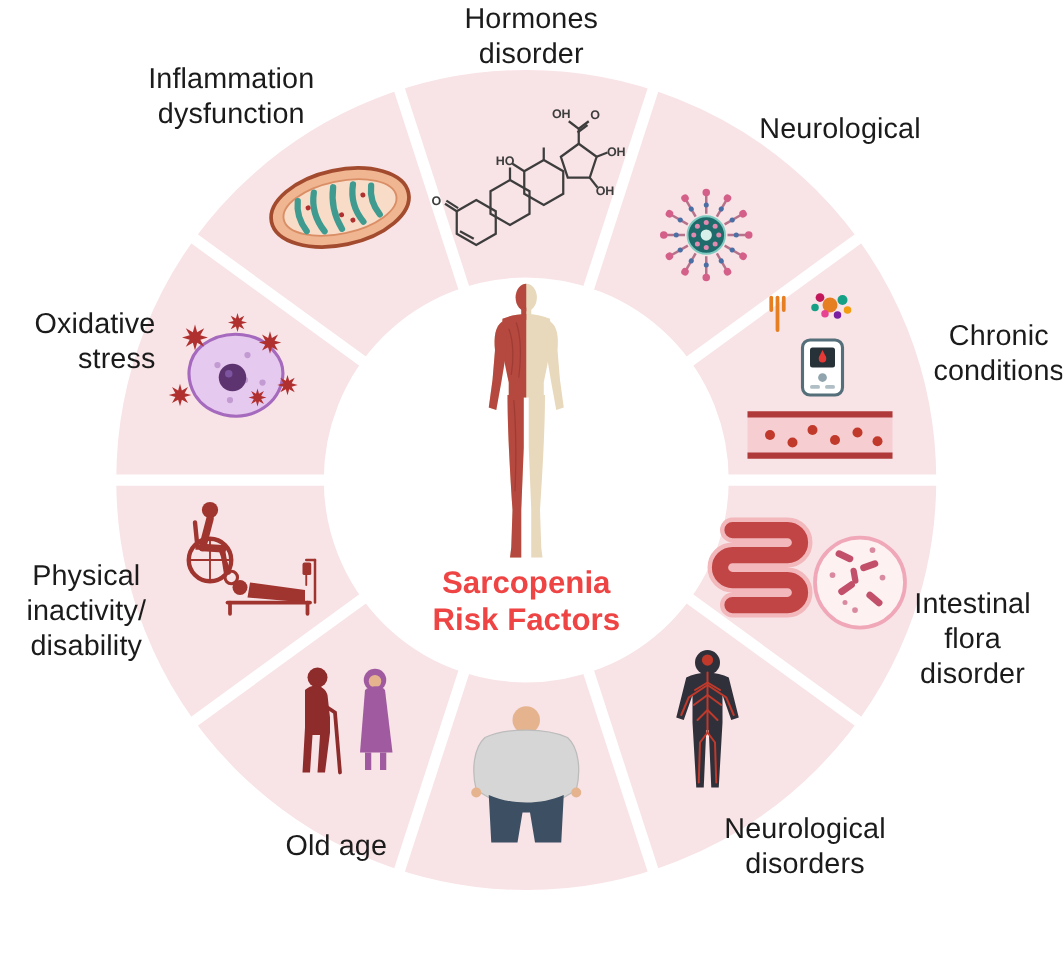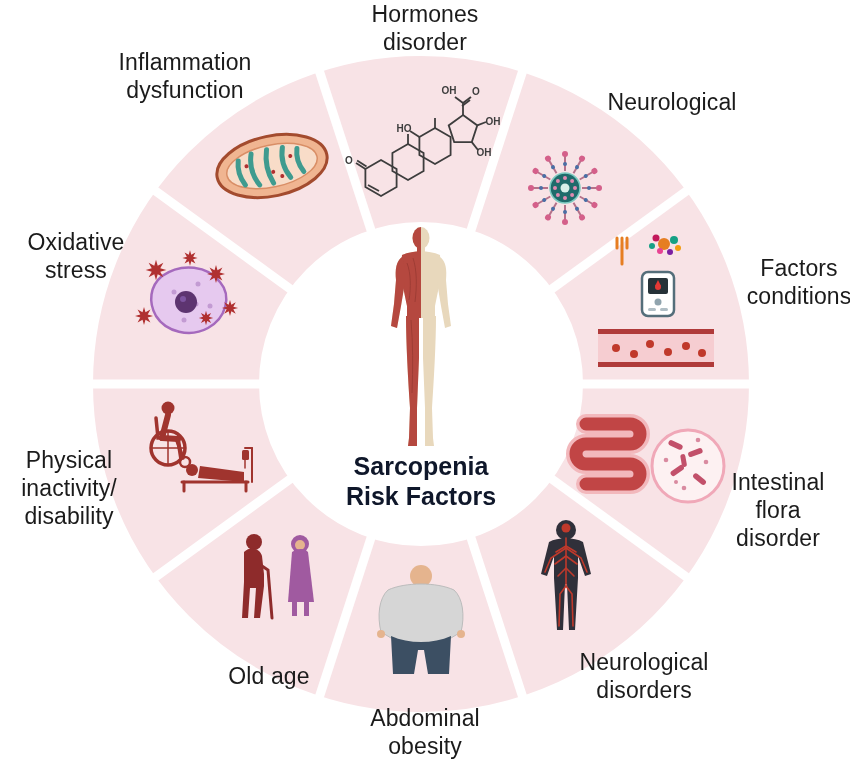--- a/index.html
+++ b/index.html
@@ -8,21 +8,21 @@
     background:#ffffff;font-family:"Liberation Sans",sans-serif;
   }
   .seg-label{
     position:absolute;transform:translateX(-50%);
     font-size:23px;font-weight:400;color:#1b1b1b;
     text-align:center;line-height:1.22;white-space:pre-line;
     letter-spacing:.1px;
   }
   .center-title{
     position:absolute;transform:translateX(-50%);
-    font-size:25px;font-weight:700;color:#0f172a;
+    font-size:25px;font-weight:700;color:#ef4444;
     text-align:center;line-height:1.18;white-space:pre-line;
   }
   svg{position:absolute;left:0;top:0;}
 </style>
 </head>
 <body>
 
 <div id="stage">
 
 <svg width="850" height="768" viewBox="0 0 850 768">
@@ -289,34 +289,32 @@
       <path d="M -14,-75 C -10,-65 -10,-50 -12,-38"></path>
       <path d="M -8,-80 C -4,-68 -4,-52 -6,-36"></path>
       <path d="M -10,-18 C -8,5 -8,30 -9,55"></path>
     </g>
   </g>
 </svg>
 
 <div class="seg-label" style="left:425px;top:0px;">Hormones
 disorder</div>
 <div class="seg-label" style="left:672px;top:88px;">Neurological</div>
-<div class="seg-label" style="left:799px;top:254px;">Factors
+<div class="seg-label" style="left:799px;top:254px;">Chronic
 conditions</div>
 <div class="seg-label" style="left:778px;top:468px;">Intestinal
 flora
 disorder</div>
 <div class="seg-label" style="left:644px;top:648px;">Neurological
 disorders</div>
-<div class="seg-label" style="left:425px;top:704px;">Abdominal
-obesity</div>
 <div class="seg-label" style="left:226px;top:662px;margin-left:43px;">Old age</div>
 <div class="seg-label" style="left:69px;top:446px;">Physical
 inactivity/
 disability</div>
-<div class="seg-label" style="left:76px;top:228px;">Oxidative
+<div class="seg-label" style="left:76px;top:244px;text-align:right;">Oxidative
 stress</div>
 <div class="seg-label" style="left:185px;top:48px;">Inflammation
 dysfunction</div>
 
 <div class="center-title" style="left:421px;top:452px;">Sarcopenia
 Risk Factors</div>
 
 </div>
 
 </body></html>

